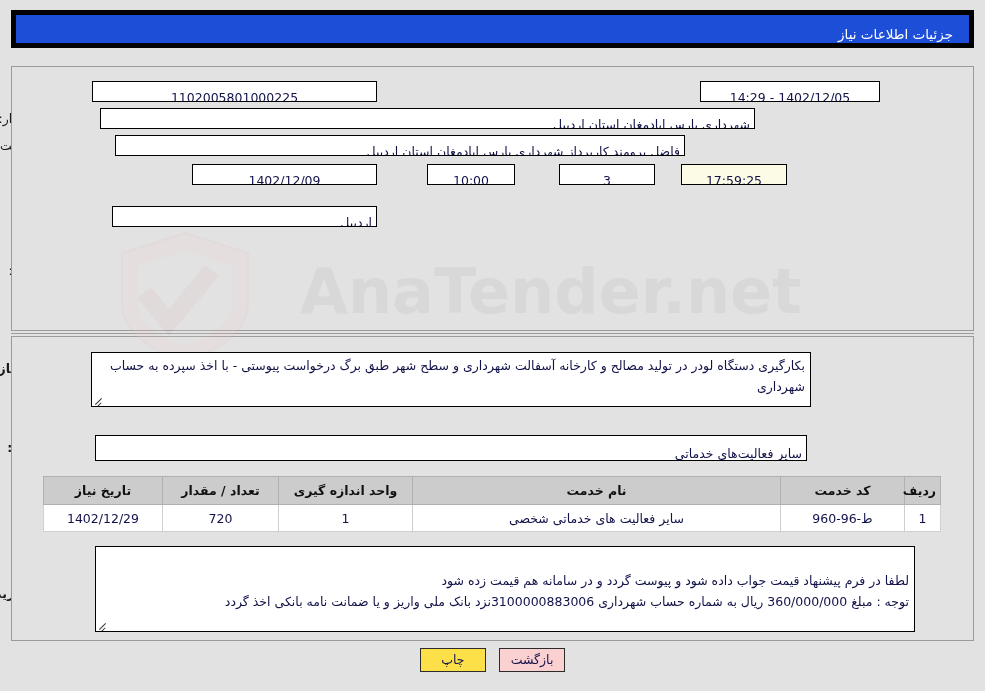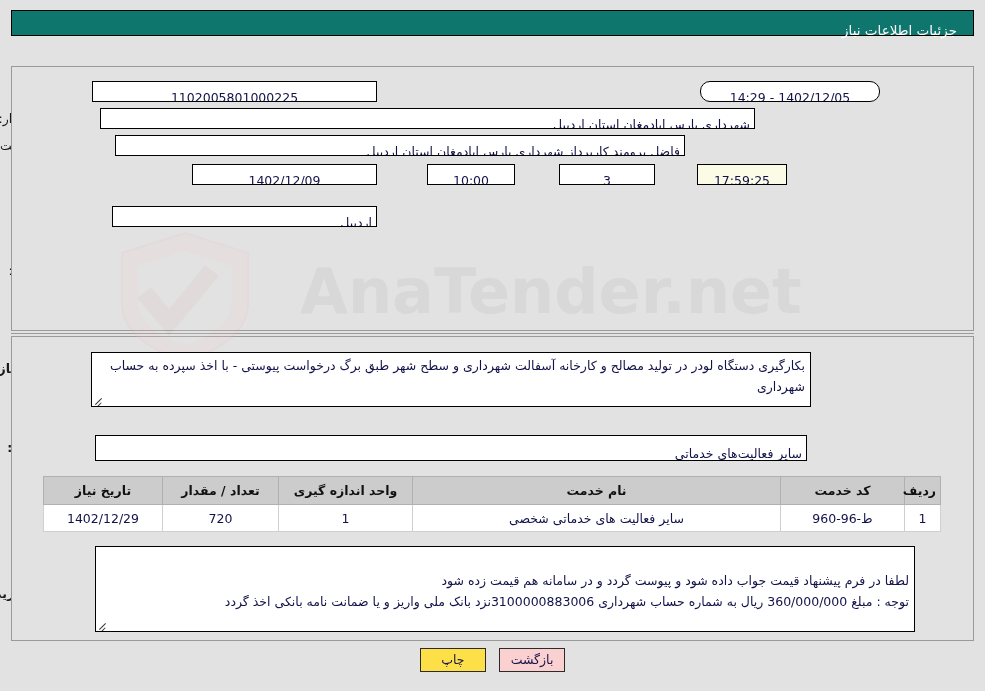--- a/index.html
+++ b/index.html
@@ -28,23 +28,23 @@
     z-index: 3;
     opacity: .30;
   }
 
   
   .titlebar {
     position: absolute;
     top: 10px;
     right: 11px;
     left: 11px;
-    height: 26px;
-    background: #0f766e;
-    border: 1px solid #000000;
+    height: 38px;
+    background: #1d4ed8;
+    border: 5px solid #000000;
     box-sizing: border-box;
     z-index: 2;
   }
   .titlebar .t {
     position: absolute;
     right: 16px;
     top: 11px;
     color: #ffffff;
     font-size: 13.5px;
   }
@@ -269,36 +269,36 @@
   <div class="titlebar">
     <span class="t">جزئیات اطلاعات نیاز</span>
   </div>
 
   <div class="panel" id="panel-top"></div>
 
   <div class="lbl" style="top:84px; right:900px; width:75px;">شماره نیاز:</div>
   <div class="field center" style="top:81px; right:608px; width:285px; z-index:4;">1102005801000225</div>
 
   <div class="lbl" style="top:84px; right:289px; width:210px;">تاریخ و ساعت اعلان عمومی:</div>
-  <div class="field center" style="top:81px; right:105px; width:180px; z-index:4;border-radius:10px;">1402/12/05 - 14:29</div>
+  <div class="field center" style="top:81px; right:105px; width:180px; z-index:4;">1402/12/05 - 14:29</div>
 
   <div class="lbl" style="top:111px; right:888px; width:90px;">نام دستگاه خریدار:</div>
   <div class="field right" style="top:108px; right:230px; width:655px; z-index:4;">شهرداری پارس ابادمغان استان اردبیل</div>
 
   <div class="lbl" style="top:138px; right:874px; width:110px;">ایجاد کننده درخواست:</div>
   <div class="field right" style="top:135px; right:300px; width:570px; z-index:4;">فاضل برومند کاربرداز شهرداری پارس ابادمغان استان اردبیل</div>
   <div class="link" style="top:138px; right:184px;">اطلاعات تماس خریدار</div>
 
   <div class="lbl" style="top:160px; right:898px; width:78px; white-space:normal; line-height:17px;">مهلت ارسال پاسخ: تا تاریخ:</div>
   <div class="field center" style="top:164px; right:608px; width:185px; z-index:4;">1402/12/09</div>
   <div class="plain" style="top:167px; right:565px;">ساعت</div>
   <div class="field center" style="top:164px; right:470px; width:88px; z-index:4;">10:00</div>
   <div class="field center" style="top:164px; right:330px; width:96px; z-index:4;">3</div>
   <div class="plain" style="top:167px; right:296px;">روز و</div>
-  <div class="field center ivory" style="top:164px; right:198px; width:90px; z-index:4;">17:59:25</div>
+  <div class="field center ivory" style="top:164px; right:198px; width:106px; z-index:4;">17:59:25</div>
   <div class="plain" style="top:167px; right:84px;">ساعت باقی مانده</div>
 
   <div class="lbl" style="top:209px; right:877px; width:100px;">استان محل تحویل:</div>
   <div class="field right" style="top:206px; right:608px; width:265px; z-index:4;">اردبیل</div>
 
   <div class="lbl" style="top:236px; right:877px; width:100px;">شهر محل تحویل:</div>
 
   <div class="lbl" style="top:263px; right:866px; width:112px;">طبقه بندی موضوعی:</div>
   <div class="radio on" style="top:266px; right:833px;"></div>
   <div class="radiolabel" style="top:262px; right:792px;">کالا</div>

